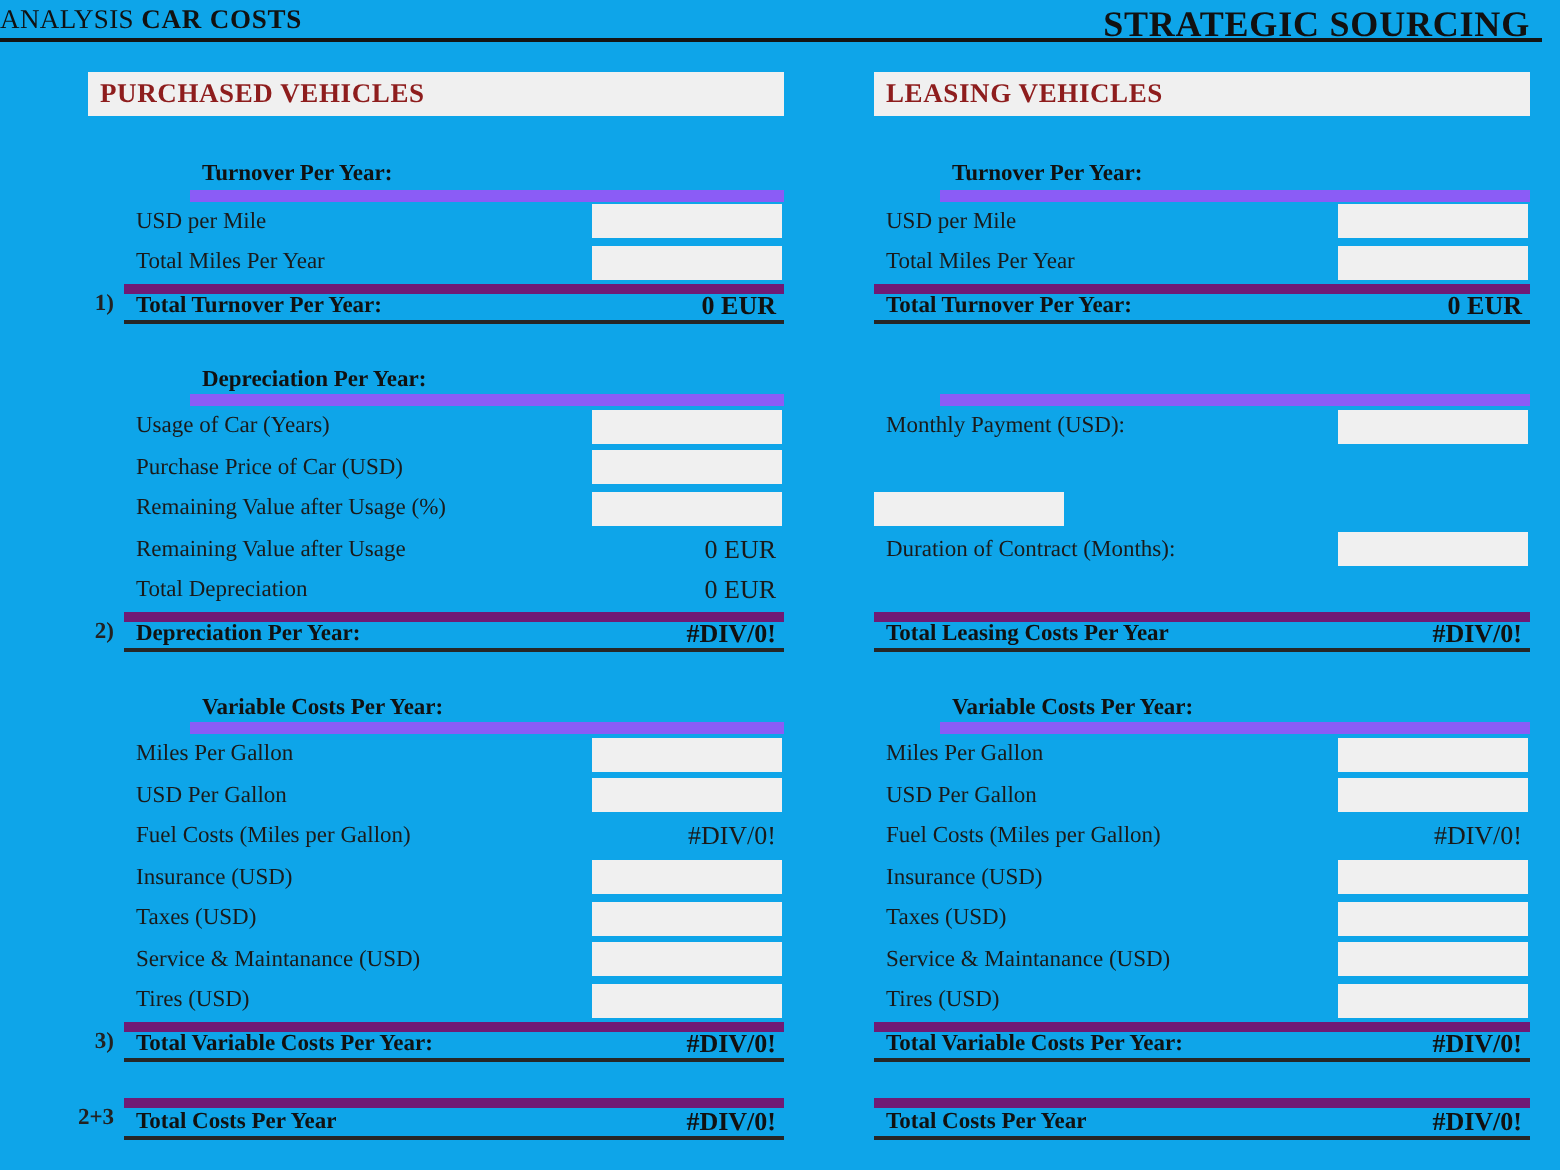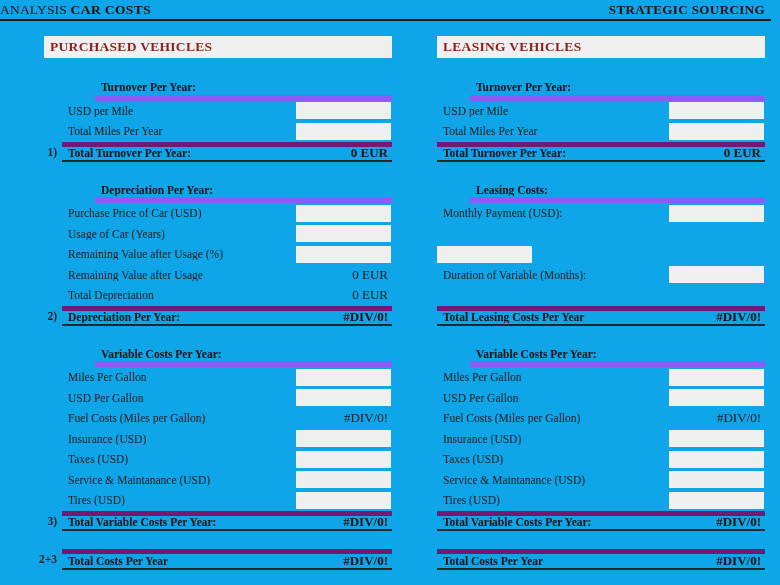--- a/index.html
+++ b/index.html
@@ -4,21 +4,21 @@
 <style>
   html,body{margin:0;padding:0;background:#ffffff;}
   #screen{
     position:relative;width:780px;height:585px;overflow:hidden;background:#0ea5e9;
     font-family:Liberation Serif, serif;color:#1a1a1a;
   }
   
   .page-header{position:absolute;left:0;top:0;width:771px;height:19px;border-bottom:2px solid #141414;}
   .ph-left{position:absolute;left:0;top:2px;font-size:13.5px;letter-spacing:.2px;color:#111;}
   .ph-left b{letter-spacing:.4px;}
-  .ph-right{position:absolute;right:6px;top:2px;font-size:13px;font-weight:bold;letter-spacing:.4px;color:#111;}
+  .ph-right{position:absolute;right:6px;top:2px;font-size:18px;font-weight:bold;letter-spacing:.4px;color:#111;}
   
   .panel{position:absolute;top:36px;}
   .panel-left{left:36px;width:356px;}
   .panel-right{left:437px;width:328px;}
   .band{height:22px;background:#f0f0f0;color:#8e1d1d;font-weight:bold;font-size:13.5px;
         line-height:22px;padding-left:6px;box-sizing:border-box;letter-spacing:.3px;}
   .panel-left .band{margin-left:8px;}
   .band-gap{height:22px;}
   
   .row{display:flex;height:20.5px;box-sizing:border-box;}
@@ -84,28 +84,28 @@
         <div class="row header">
           <div class="margin-cell"></div>
           <div class="row-content">
             <div class="label">Depreciation Per Year:</div>
             <div class="value"></div>
           </div>
         </div>
         <div class="row item">
           <div class="margin-cell"></div>
           <div class="row-content">
+            <div class="label">Usage of Car (Years)</div>
+            <div class="value input"></div>
+          </div>
+        </div>
+        <div class="row item">
+          <div class="margin-cell"></div>
+          <div class="row-content">
             <div class="label">Purchase Price of Car (USD)</div>
-            <div class="value input"></div>
-          </div>
-        </div>
-        <div class="row item">
-          <div class="margin-cell"></div>
-          <div class="row-content">
-            <div class="label">Usage of Car (Years)</div>
             <div class="value input"></div>
           </div>
         </div>
         <div class="row item">
           <div class="margin-cell"></div>
           <div class="row-content">
             <div class="label">Remaining Value after Usage (%)</div>
             <div class="value input"></div>
           </div>
         </div>
@@ -237,41 +237,40 @@
           <div class="row-content">
             <div class="label">Total Turnover Per Year:</div>
             <div class="value">0 EUR</div>
           </div>
         </div>
         <div class="row blank">
           <div class="row-content"></div>
         </div>
         <div class="row header">
           <div class="row-content">
-            <div class="label">Leasing Costs:</div>
             <div class="value"></div>
           </div>
         </div>
         <div class="row item">
           <div class="row-content">
             <div class="label">Monthly Payment (USD):</div>
             <div class="value input"></div>
           </div>
         </div>
         <div class="row blank">
           <div class="row-content"></div>
         </div>
         <div class="row item">
           <div class="row-content">
             <div class="value input"></div>
           </div>
         </div>
         <div class="row item">
           <div class="row-content">
-            <div class="label">Duration of Variable (Months):</div>
+            <div class="label">Duration of Contract (Months):</div>
             <div class="value input"></div>
           </div>
         </div>
         <div class="row blank">
           <div class="row-content"></div>
         </div>
         <div class="row total">
           <div class="row-content">
             <div class="label">Total Leasing Costs Per Year</div>
             <div class="value">#DIV/0!</div>

